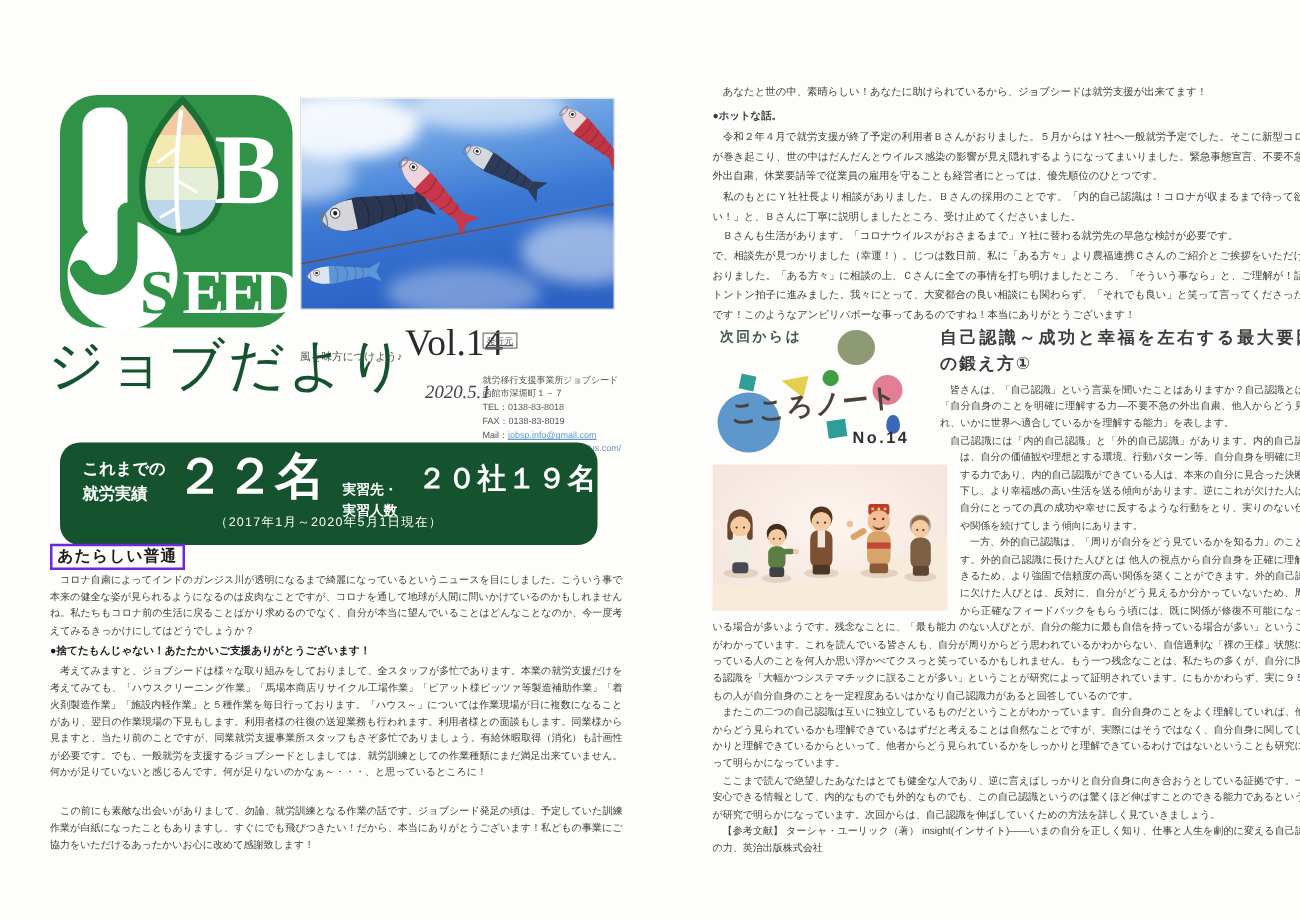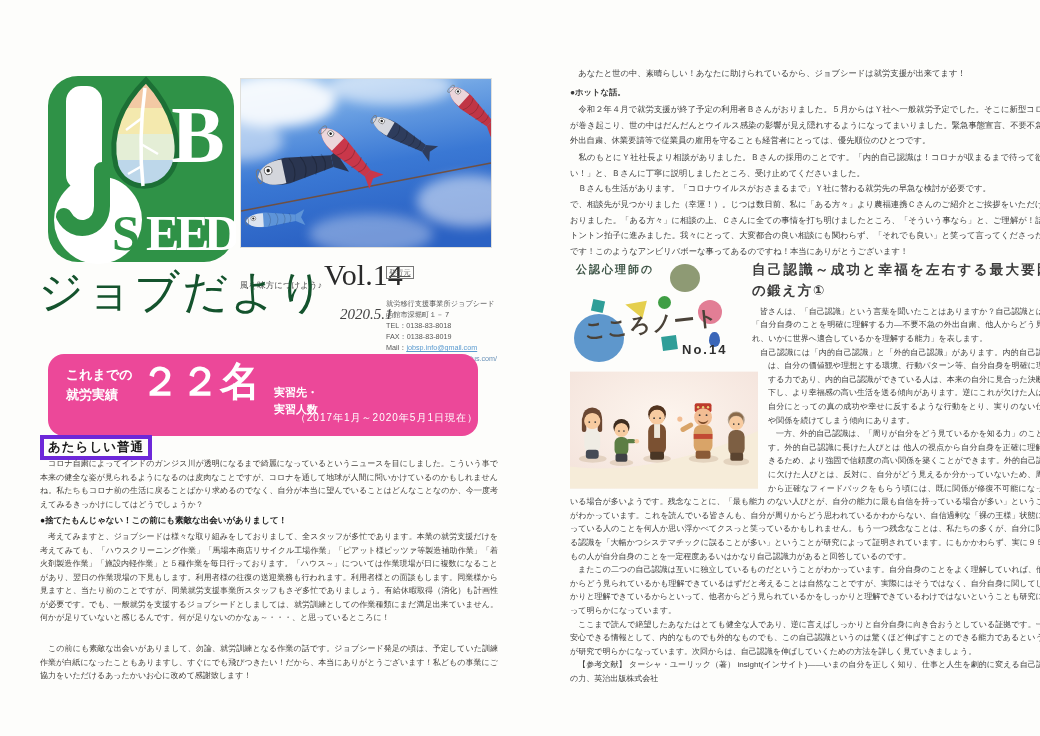--- a/index.html
+++ b/index.html
@@ -12,27 +12,27 @@
   .lt{font-size:8px;line-height:13.5px;color:#403d38;}
   .lhead{font-size:8.5px;font-weight:bold;color:#1c1c1c;}
   .mast{font-size:45px;letter-spacing:2px;color:#14532d;font-family:"Liberation Serif","DejaVu Serif",serif;}
   .vol{font-size:30px;color:#2a2a2a;font-family:"Liberation Serif","DejaVu Serif",serif;}
   .idate{font-size:15px;font-style:italic;color:#444;font-family:"Liberation Serif","DejaVu Serif",serif;}
   .pub{width:116px;font-size:7.2px;line-height:11px;color:#555;}
   .pub-label{display:inline-block;border:1px solid #777;padding:0 2px;margin-bottom:19px;color:#555;text-decoration:underline;}
   .mail{color:#5b9bd0;text-decoration:underline;}
   .url{color:#6a92b8;text-decoration:none;display:block;}
   .caption{font-size:8.5px;color:#4a4a4a;text-align:left;margin-top:28px;}
-  .banner{width:430px;height:82px;background:#ec4899;border-radius:16px;color:#ffffff;}
+  .banner{width:430px;height:82px;background:#14532d;border-radius:16px;color:#ffffff;}
   .b-pre{font-size:13px;font-weight:bold;line-height:20px;}
   .b-big{font-size:40px;font-weight:bold;line-height:58px;}
   .b-mid{font-size:11px;font-weight:bold;line-height:17px;}
   .b-big2{font-size:23px;font-weight:bold;line-height:44px;letter-spacing:1px;}
-  .b-period{width:100%;top:57px;left:0;text-align:right;font-size:10px;letter-spacing:1px;}
-  .s1head{display:inline-block;border:4px solid #6d28d9;padding:0 4px;font-size:12.5px;font-weight:bold;color:#1a1a1a;letter-spacing:1px;}
+  .b-period{width:100%;top:57px;left:0;text-align:center;font-size:10px;letter-spacing:1px;}
+  .s1head{display:inline-block;border:2px solid #6d28d9;padding:0 4px;font-size:12.5px;font-weight:bold;color:#1a1a1a;letter-spacing:1px;}
   .photo{border:1px solid #e0e0dc;}
   
   .rt{font-size:8.3px;line-height:15.5px;color:#3c3c3c;}
   .kokoro{left:0;top:200px;width:482px;}
   .kbrand{float:left;width:172px;height:102px;position:relative;margin:2px 10px 4px 0;}
   .kfig{float:left;clear:left;width:188px;height:118px;margin:3px 10px 3px 0;}
   .ktitle{font-size:13.5px;font-weight:bold;color:#3c3c3c;letter-spacing:1.5px;line-height:1.55;margin:0 0 3px 0;}
   .kt{font-size:8px;line-height:13.6px;color:#3c3c3c;}
   .kb{position:absolute;}
   .kb-top{font-size:11px;letter-spacing:2px;color:#42584a;font-weight:bold;}
@@ -136,29 +136,30 @@
     <div class="abs banner" style="left:10px;top:294px;">
       <div class="abs b-pre" style="left:18px;top:11px;">
         <div>これまでの</div>
         <div>就労実績</div>
       </div>
       <div class="abs b-big" style="left:92px;top:-2px;">２２名</div>
       <div class="abs b-mid" style="left:226px;top:30px;">
         <div>実習先・</div>
         <div>実習人数</div>
       </div>
+      <div class="abs b-big2" style="left:286px;top:6px;">２０社１９名</div>
       <div class="abs b-period">（2017年1月～2020年5月1日現在）</div>
     </div>
 
     <div class="abs" style="left:2px;top:375px;">
       <span class="s1head">あたらしい普通</span>
     </div>
     <p class="abs lt jp" style="left:2px;top:397px;width:458px;">　コロナ自粛によってインドのガンジス川が透明になるまで綺麗になっているというニュースを目にしました。こういう事で本来の健全な姿が見られるようになるのは皮肉なことですが、コロナを通して地球が人間に問いかけているのかもしれませんね。私たちもコロナ前の生活に戻ることばかり求めるのでなく、自分が本当に望んでいることはどんなことなのか、今一度考えてみるきっかけにしてはどうでしょうか？</p>
 
-    <p class="abs lhead jp" style="left:2px;top:455px;width:458px;">●捨てたもんじゃない！この前にも素敵な出会いがありまして！</p>
+    <p class="abs lhead jp" style="left:2px;top:455px;width:458px;">●捨てたもんじゃない！あたたかいご支援ありがとうございます！</p>
     <p class="abs lt jp" style="left:2px;top:470px;width:458px;">　考えてみますと、ジョブシードは様々な取り組みをしておりまして、全スタッフが多忙であります。本業の就労支援だけを考えてみても、「ハウスクリーニング作業」「馬場本商店リサイクル工場作業」「ピアット様ピッツァ等製造補助作業」「着火剤製造作業」「施設内軽作業」と５種作業を毎日行っております。「ハウス～」については作業現場が日に複数になることがあり、翌日の作業現場の下見もします。利用者様の往復の送迎業務も行われます。利用者様との面談もします。同業様から見ますと、当たり前のことですが、同業就労支援事業所スタッフもさぞ多忙でありましょう。有給休暇取得（消化）も計画性が必要です。でも、一般就労を支援するジョブシードとしましては、就労訓練としての作業種類にまだ満足出来ていません。何かが足りていないと感じるんです。何が足りないのかなぁ～・・・、と思っているところに！</p>
     <p class="abs lt jp" style="left:2px;top:582px;width:458px;">　この前にも素敵な出会いがありまして、勿論、就労訓練となる作業の話です。ジョブシード発足の頃は、予定していた訓練作業が白紙になったこともありますし、すぐにでも飛びつきたい！だから、本当にありがとうございます！私どもの事業にご協力をいただけるあったかいお心に改めて感謝致します！</p>
   </div>
 
   <div class="abs" style="left:532px;top:60px;width:482px;height:660px;margin-left:38px;">
 
     <p class="abs rt jp" style="left:0;top:6px;width:482px;">　あなたと世の中、素晴らしい！あなたに助けられているから、ジョブシードは就労支援が出来てます！</p>
     <p class="abs rt jp" style="left:0;top:25px;width:482px;font-weight:bold;">●ホットな話。</p>
     <p class="abs rt jp" style="left:0;top:42px;width:482px;">　令和２年４月で就労支援が終了予定の利用者Ｂさんがおりました。５月からはＹ社へ一般就労予定でした。そこに新型コロナが巻き起こり、世の中はだんだんとウイルス感染の影響が見え隠れするようになってまいりました。緊急事態宣言、不要不急の外出自粛、休業要請等で従業員の雇用を守ることも経営者にとっては、優先順位のひとつです。</p>
     <p class="abs rt jp" style="left:0;top:90px;width:482px;">　私のもとにＹ社社長より相談がありました。Ｂさんの採用のことです。「内的自己認識は！コロナが収まるまで待って欲しい！」と、Ｂさんに丁寧に説明しましたところ、受け止めてくださいました。</p>
@@ -169,21 +170,21 @@
 
       <div class="kbrand">
         <div class="kb circ" style="left:100px;top:2px;width:30px;height:28px;background:#8e9a74;"></div>
         <div class="kb circ" style="left:88px;top:34px;width:13px;height:13px;background:#3f9e44;"></div>
         <div class="kb" style="left:55px;top:36px;width:0;height:0;border-top:9px solid transparent;border-bottom:9px solid transparent;border-right:20px solid #e5cf4e;transform:rotate(14deg);"></div>
         <div class="kb circ" style="left:128px;top:38px;width:24px;height:24px;background:#e27e95;"></div>
         <div class="kb" style="left:22px;top:38px;width:12px;height:12px;background:#2f9e98;transform:rotate(12deg);"></div>
         <div class="kb" style="left:92px;top:74px;width:15px;height:14px;background:#2f9e98;transform:rotate(-8deg);"></div>
         <div class="kb" style="left:139px;top:70px;width:11px;height:15px;background:#3a66b8;border-radius:50% 50% 55% 55%/62% 62% 45% 45%;"></div>
         <div class="kb circ" style="left:4px;top:52px;width:50px;height:48px;background:#5e97cc;"></div>
-        <div class="kb kb-top" style="left:6px;top:0;">公認心理師の</div>
+        <div class="kb kb-top" style="left:6px;top:0;">次回からは</div>
         <div class="kb kb-main" style="left:14px;top:48px;">こころノート</div>
         <div class="kb kb-no" style="left:112px;top:80px;">No.14</div>
       </div>
 
       <h2 class="ktitle jp">自己認識～成功と幸福を左右する最大要因の鍛え方①</h2>
       <p class="kt jp">　皆さんは、「自己認識」という言葉を聞いたことはありますか？自己認識とは、「自分自身のことを明確に理解する力―不要不急の外出自粛、他人からどう見られ、いかに世界へ適合しているかを理解する能力」を表します。</p>
 
       <div class="kfig">
         <svg width="188" height="118" viewBox="0 0 190 118">
           <defs>

